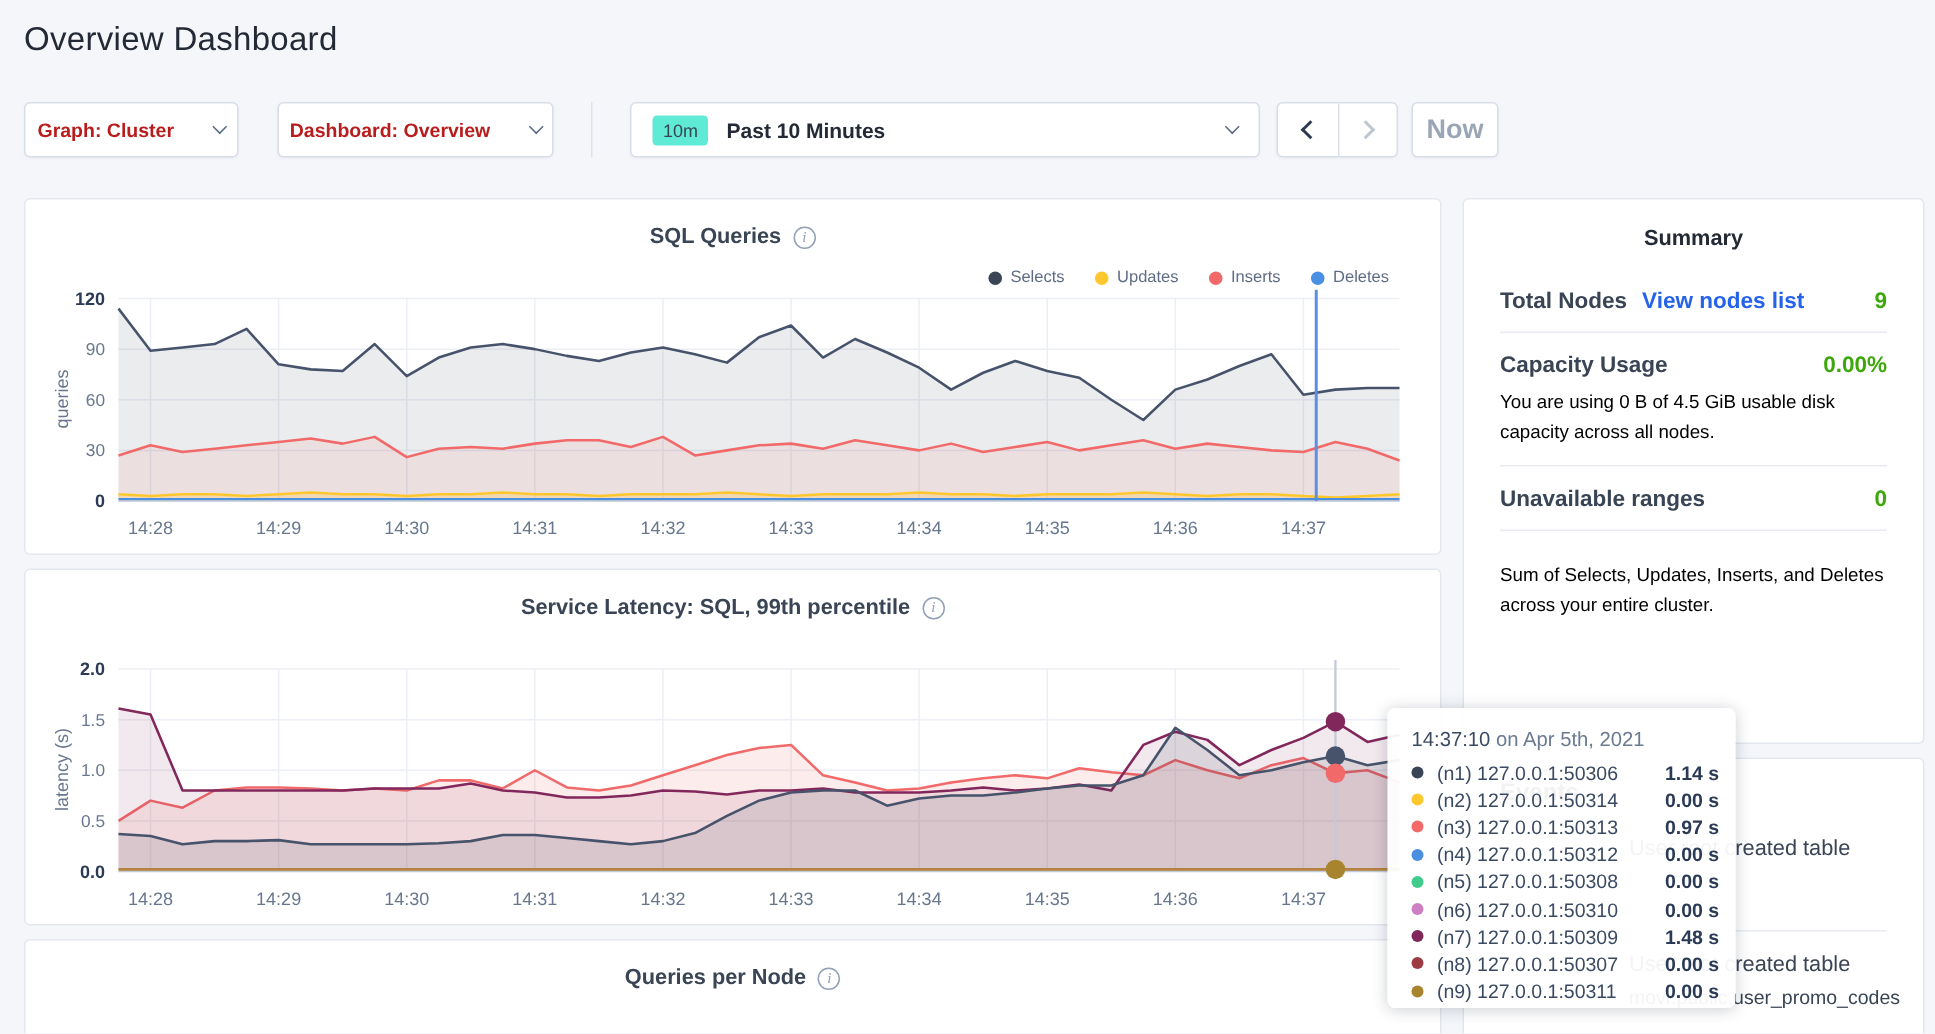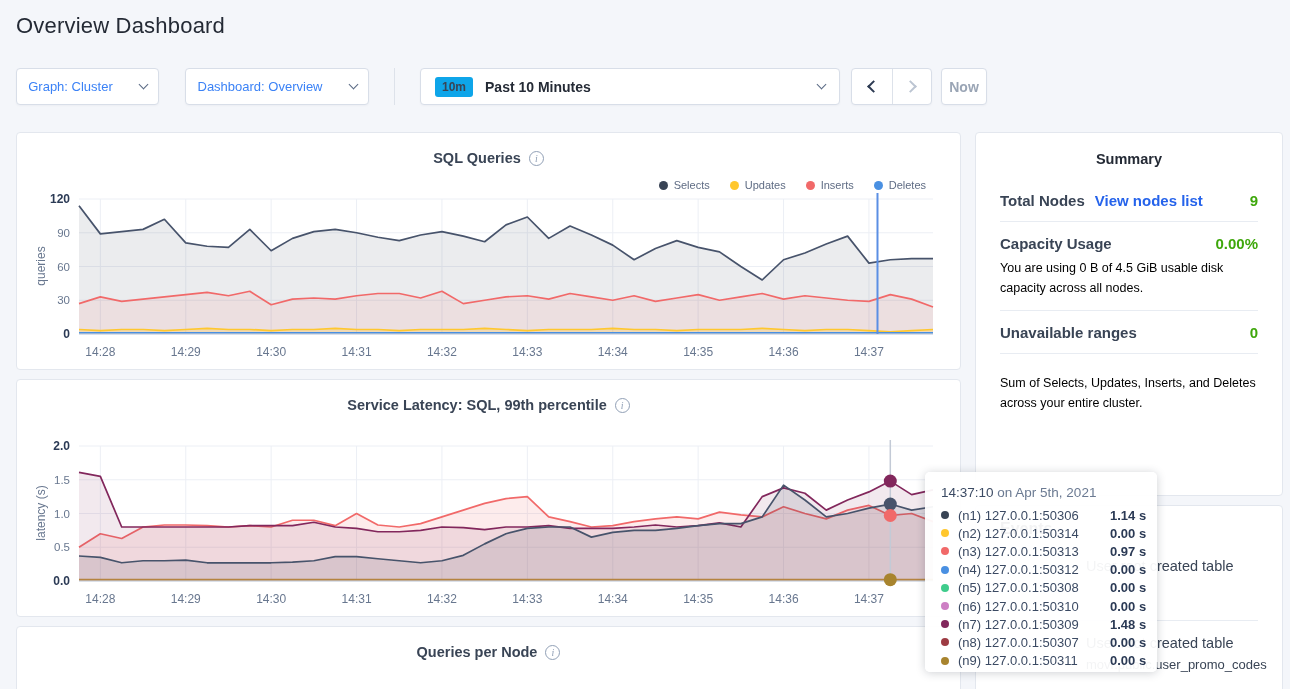--- a/index.html
+++ b/index.html
@@ -6,35 +6,35 @@
   html,body { background:#f4f6fa; }
   body { font-family:"Liberation Sans","DejaVu Sans",sans-serif; }
   .page { position:relative; width:1290px; height:689px; background:#f4f6fa; overflow:hidden; }
 
   
   .page-title { position:absolute; left:16px; top:13px; font-size:22px; font-weight:500; color:#242a35; letter-spacing:.2px; }
 
   
   .controls { position:absolute; left:16px; top:68px; height:37px; width:1000px; }
   .ctl { position:absolute; top:0; height:37px; background:#fff; border:1px solid #d8dee8; border-radius:4px; display:flex; align-items:center; cursor:pointer; box-shadow:0 1px 2px rgba(40,50,70,.04); }
-  .dd { justify-content:center; gap:27px; font-size:13px; font-weight:400; color:#3b82f6; }
+  .dd { justify-content:center; gap:27px; font-size:13px; font-weight:700; color:#b91c1c; }
   .dd1 { left:0; width:143px; }
   .dd2 { left:169px; width:184px; }
   .vsep { position:absolute; left:378px; top:0; width:1px; height:37px; background:#dde2ea; }
   .time-picker { left:404px; width:420px; padding:0 14px; gap:12px; }
-  .badge { background:#0ea5e9; color:#394455; font-size:12px; font-weight:700; padding:3px 7px; border-radius:3px; }
+  .badge { background:#5eead4; color:#394455; font-size:12px; font-weight:400; padding:3px 7px; border-radius:3px; }
   .time-label { font-size:14px; font-weight:700; color:#242a35; }
   .chev { width:7px; height:7px; border-right:1.8px solid #5a6a84; border-bottom:1.8px solid #5a6a84; transform:rotate(45deg); margin-top:-4px; }
   .time-picker .chev { margin-left:auto; }
   .nav-group { left:835px; width:81px; padding:0; overflow:hidden; }
   .nav-btn { width:40px; height:100%; display:flex; align-items:center; justify-content:center; background:none; border:none; cursor:pointer; }
   .nav-btn + .nav-btn { border-left:1px solid #dde2ea; }
   .chev-l { width:9px; height:9px; border-left:2.6px solid #2c3a52; border-bottom:2.6px solid #2c3a52; transform:rotate(45deg); margin-left:3px; }
   .chev-r { width:9px; height:9px; border-left:2.6px solid #bcc5d2; border-bottom:2.6px solid #bcc5d2; transform:rotate(-135deg); margin-right:3px; }
-  .now-btn { left:925px; width:46px; justify-content:center; font-size:14px; font-weight:700; color:#9aa5b5; }
+  .now-btn { left:925px; width:58px; justify-content:center; font-size:18px; font-weight:700; color:#9aa5b5; }
 
   
   .panel { position:absolute; background:#fff; border:1px solid #e3e7ee; border-radius:4px; }
   .chart-panel1 { left:16px; top:132px;  width:945px; height:238px; }
   .chart-panel2 { left:16px; top:379px;  width:945px; height:238px; }
   .chart-panel3 { left:16px; top:626px;  width:945px; height:120px; }
   .chart-title-row { position:absolute; left:0; right:0; top:17px; display:flex; align-items:center; justify-content:center; gap:8px; }
   .chart-title { font-size:14.5px; font-weight:700; color:#394455; }
   .info-icon { width:15px; height:15px; border:1.3px solid #91a0b6; border-radius:50%; color:#91a0b6; font-size:10px; font-style:italic; font-family:"Liberation Serif",serif; display:flex; align-items:center; justify-content:center; }
   .legend { position:absolute; top:46px; right:34px; display:flex; gap:20px; }

